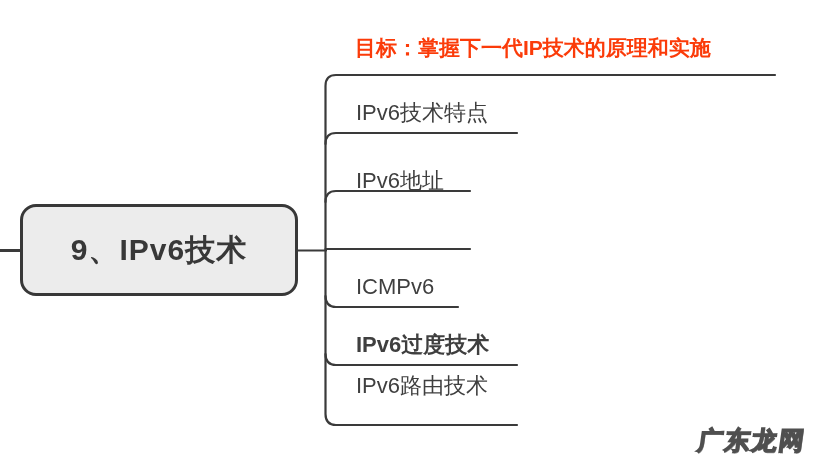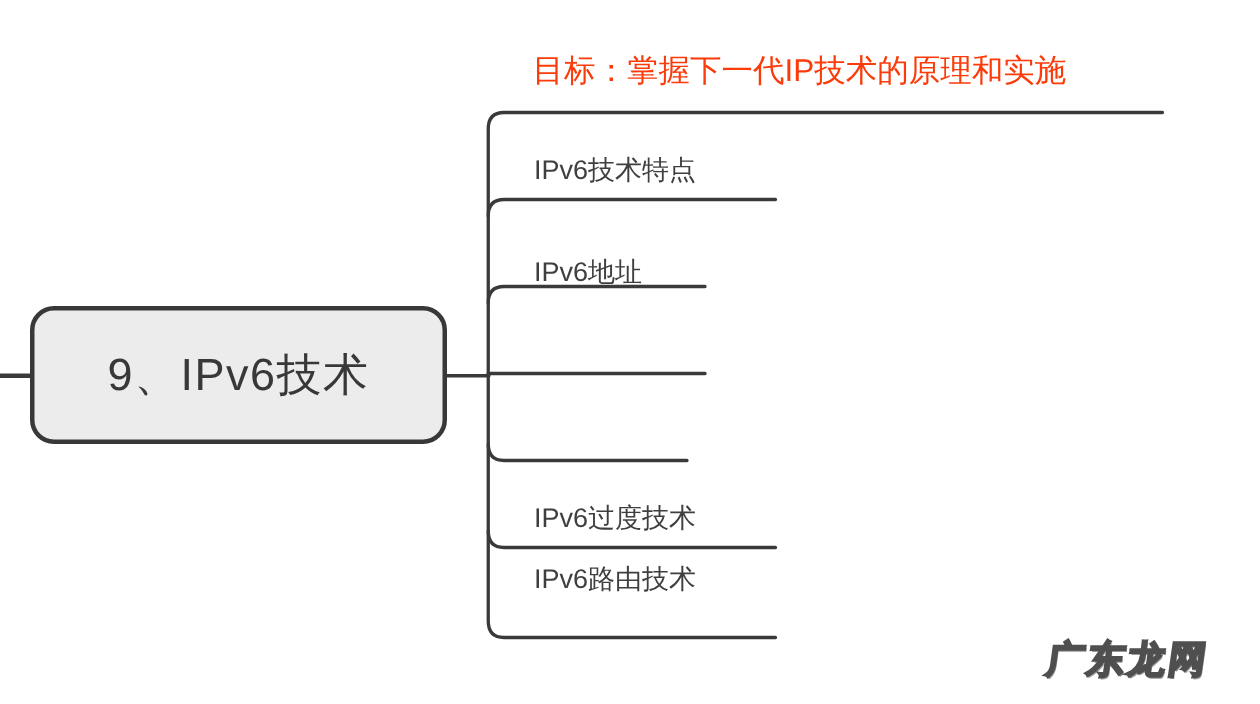--- a/index.html
+++ b/index.html
@@ -40,49 +40,49 @@
     box-sizing: border-box;
     background: #ececec;
     border: 3.5px solid #383838;
     border-radius: 16px;
     display: flex;
     align-items: center;
     justify-content: center;
   }
   .root-node span {
     font-size: 30px;
-    font-weight: 400;
+    font-weight: 700;
     color: #383838;
     letter-spacing: 1px;
     white-space: nowrap;
   }
   .goal-label {
     position: absolute;
     left: 355px;
     top: 34px;
     font-size: 21px;
     line-height: 28px;
-    font-weight: 400;
+    font-weight: 700;
     color: #fb3b09;
     white-space: nowrap;
   }
   .branch-label {
     position: absolute;
     left: 356px;
-    font-size: 18px;
+    font-size: 22px;
     line-height: 28px;
     font-weight: 400;
     color: #3f3f3f;
     white-space: nowrap;
   }
   .branch-label.b0 { top: 99px; }
   .branch-label.b1 { top: 167px; text-align: right; }
   .branch-label.b2 { top: 215px; }
   .branch-label.b3 { top: 273px; }
-  .branch-label.b4 { top: 331px; }
+  .branch-label.b4 { top: 331px; font-weight: bold; }
   .branch-label.b5 { top: 372px; }
   .watermark {
     position: absolute;
     left: 698px;
     top: 424px;
     font-size: 25px;
     line-height: 32px;
     font-weight: 700;
     letter-spacing: 2px;
     color: #ffffff;
@@ -109,18 +109,19 @@
   </svg>
 
   <div class="root-node">
     <span>9、IPv6技术</span>
   </div>
 
   <div class="goal-label">目标：掌握下一代IP技术的原理和实施</div>
 
   <div class="branch-label b0">IPv6技术特点</div>
   <div class="branch-label b1">IPv6地址</div>
+  <div class="branch-label b3">ICMPv6</div>
   <div class="branch-label b4">IPv6过度技术</div>
   <div class="branch-label b5">IPv6路由技术</div>
 
   <div class="watermark">广东龙网</div>
 
 </div>
 
 </body></html>

